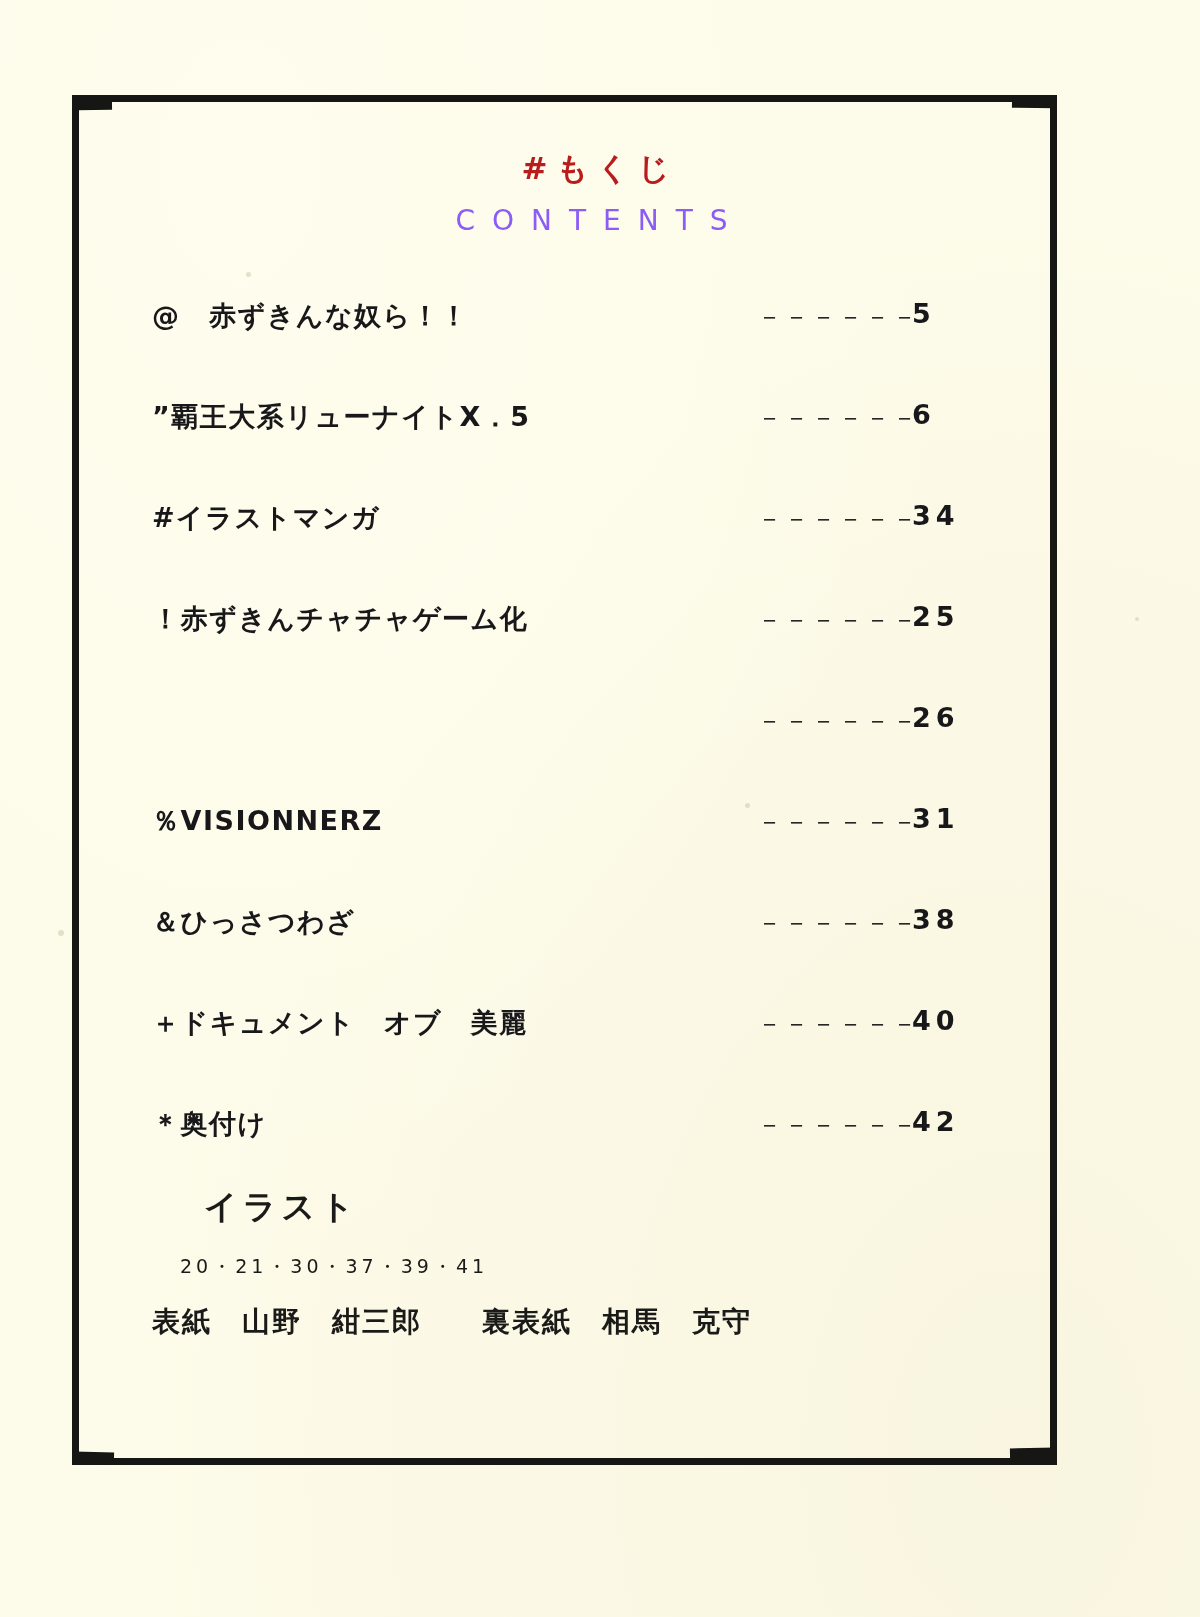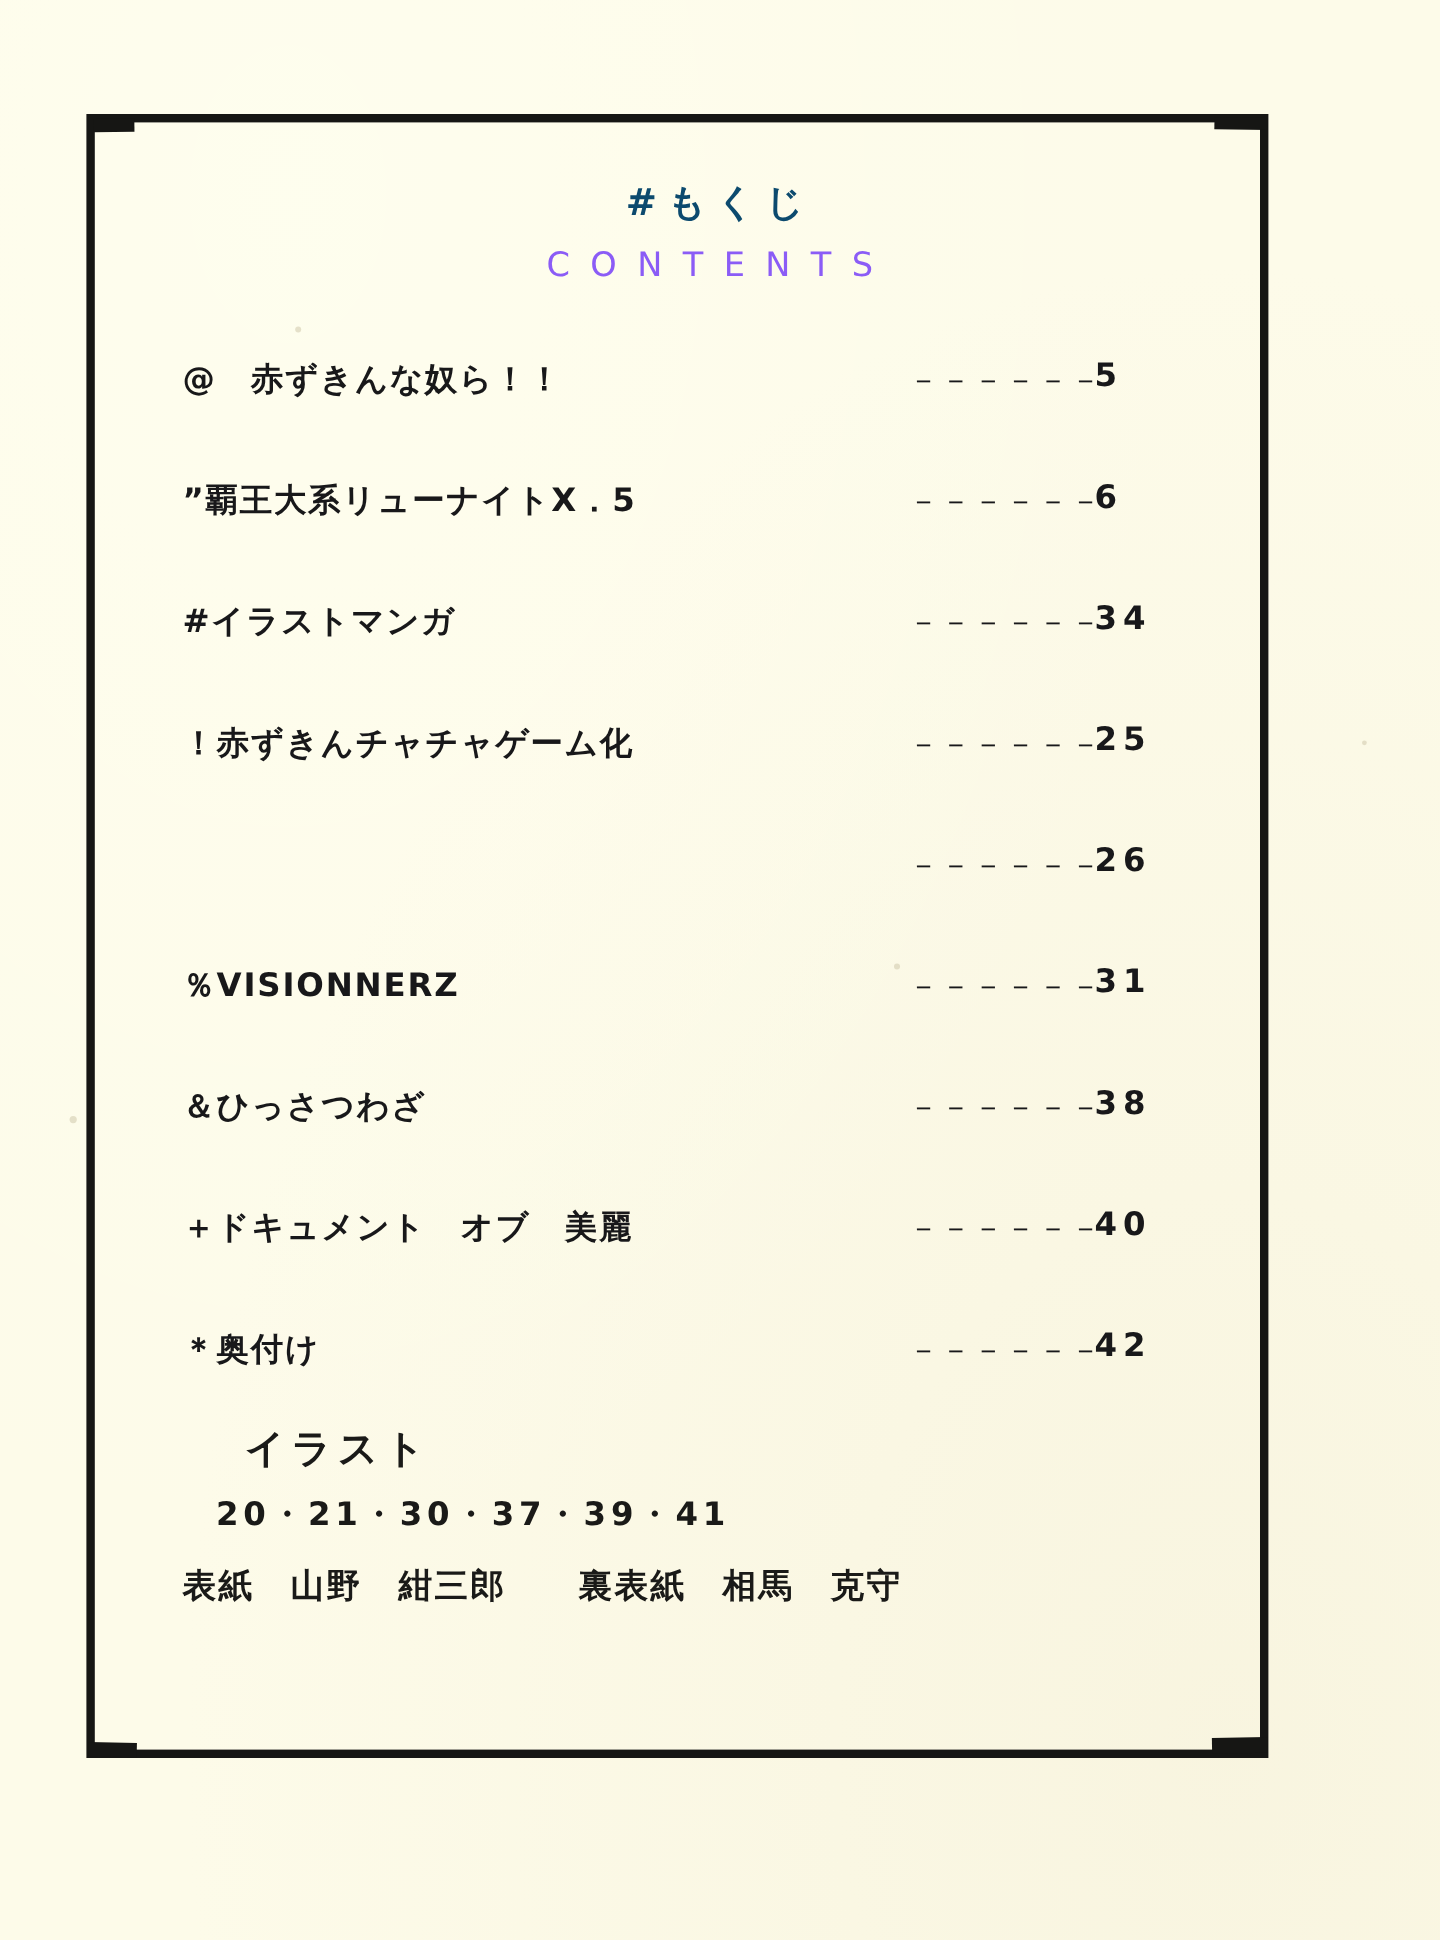--- a/index.html
+++ b/index.html
@@ -44,21 +44,21 @@
   .nick-br { left: 1010px; top: 1448px; width: 46px; height: 13px; transform: rotate(-1deg); }
 
   .heading-jp {
     position: absolute;
     left: 0; right: 0;
     top: 148px;
     text-align: center;
     font-size: 31px;
     letter-spacing: 9px;
     font-weight: 600;
-    color: #0c4a6e;
+    color: #b91c1c;
   }
   .heading-en {
     position: absolute;
     left: 0; right: 0;
     top: 204px;
     text-align: center;
     font-size: 28px;
     letter-spacing: 17px;
     font-weight: 500;
     color: #8b5cf6;
@@ -114,24 +114,24 @@
     position: absolute;
     left: 52px;
     top: 0;
     font-size: 33px;
     letter-spacing: 5px;
     font-weight: 600;
   }
   .footer-pages {
     position: absolute;
     left: 28px;
-    top: 59px;
-    font-size: 27px;
+    top: 69px;
+    font-size: 19px;
     letter-spacing: 4px;
-    font-weight: 700;
+    font-weight: 400;
   }
   .footer-credits {
     position: absolute;
     left: 0;
     top: 118px;
     font-size: 28px;
     letter-spacing: 2px;
     font-weight: 600;
     white-space: nowrap;
   }

